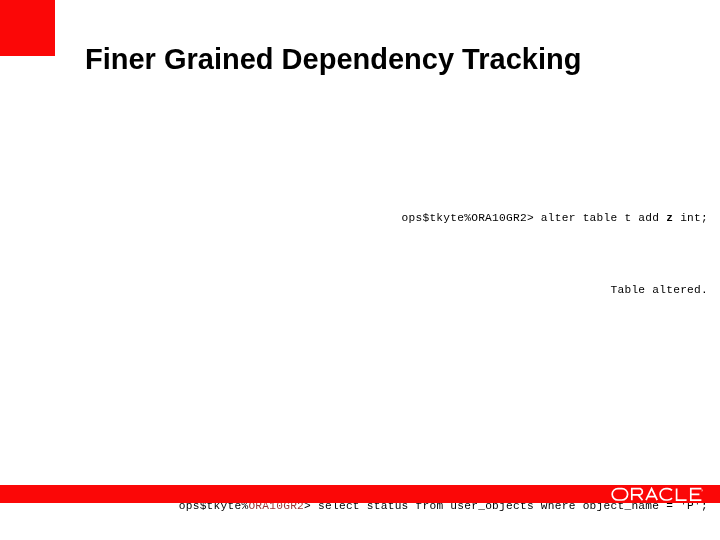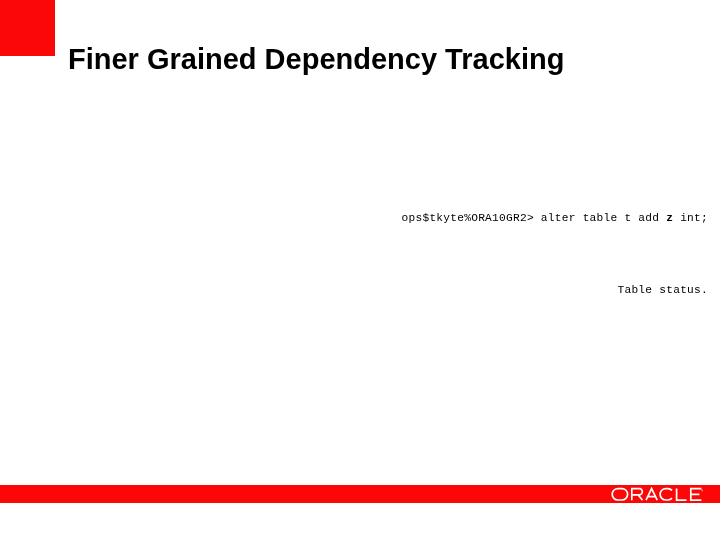--- a/index.html
+++ b/index.html
@@ -30,21 +30,21 @@
     left: 0;
     top: 0;
     width: 55px;
     height: 56px;
     background: #fb0707;
   }
 
   
   .slide-title {
     position: absolute;
-    left: 68px;
+    left: 85px;
     top: 23px;
     width: 620px;
     font-family: "Liberation Sans", sans-serif;
     font-size: 29px;
     font-weight: bold;
     color: #000000;
     letter-spacing: 0px;
     line-height: 34px;
     white-space: nowrap;
   }
@@ -109,24 +109,27 @@
   <div class="accent-square"></div>
 
   <h1 class="slide-title">Finer Grained Dependency Tracking</h1>
 
   <div class="code-body">
 
     <div class="code-line">
       <span>ops$tkyte%</span><span>ORA10GR2</span><span>&gt; </span><span>alter table t add </span><span class="kw-bold">z</span><span> int;</span>
     </div>
 
-    <div class="code-line">Table status.</div>
+    <div class="code-line">Table altered.</div>
 
     <div class="code-line blank"></div>
 
+    <div class="code-line">
+      <span>ops$tkyte%</span><span class="db-tag">ORA10GR2</span><span>&gt; </span><span>select status from user_objects where object_name = 'P';</span>
+    </div>
 
     
 
     
 
     
 
     
 
     

